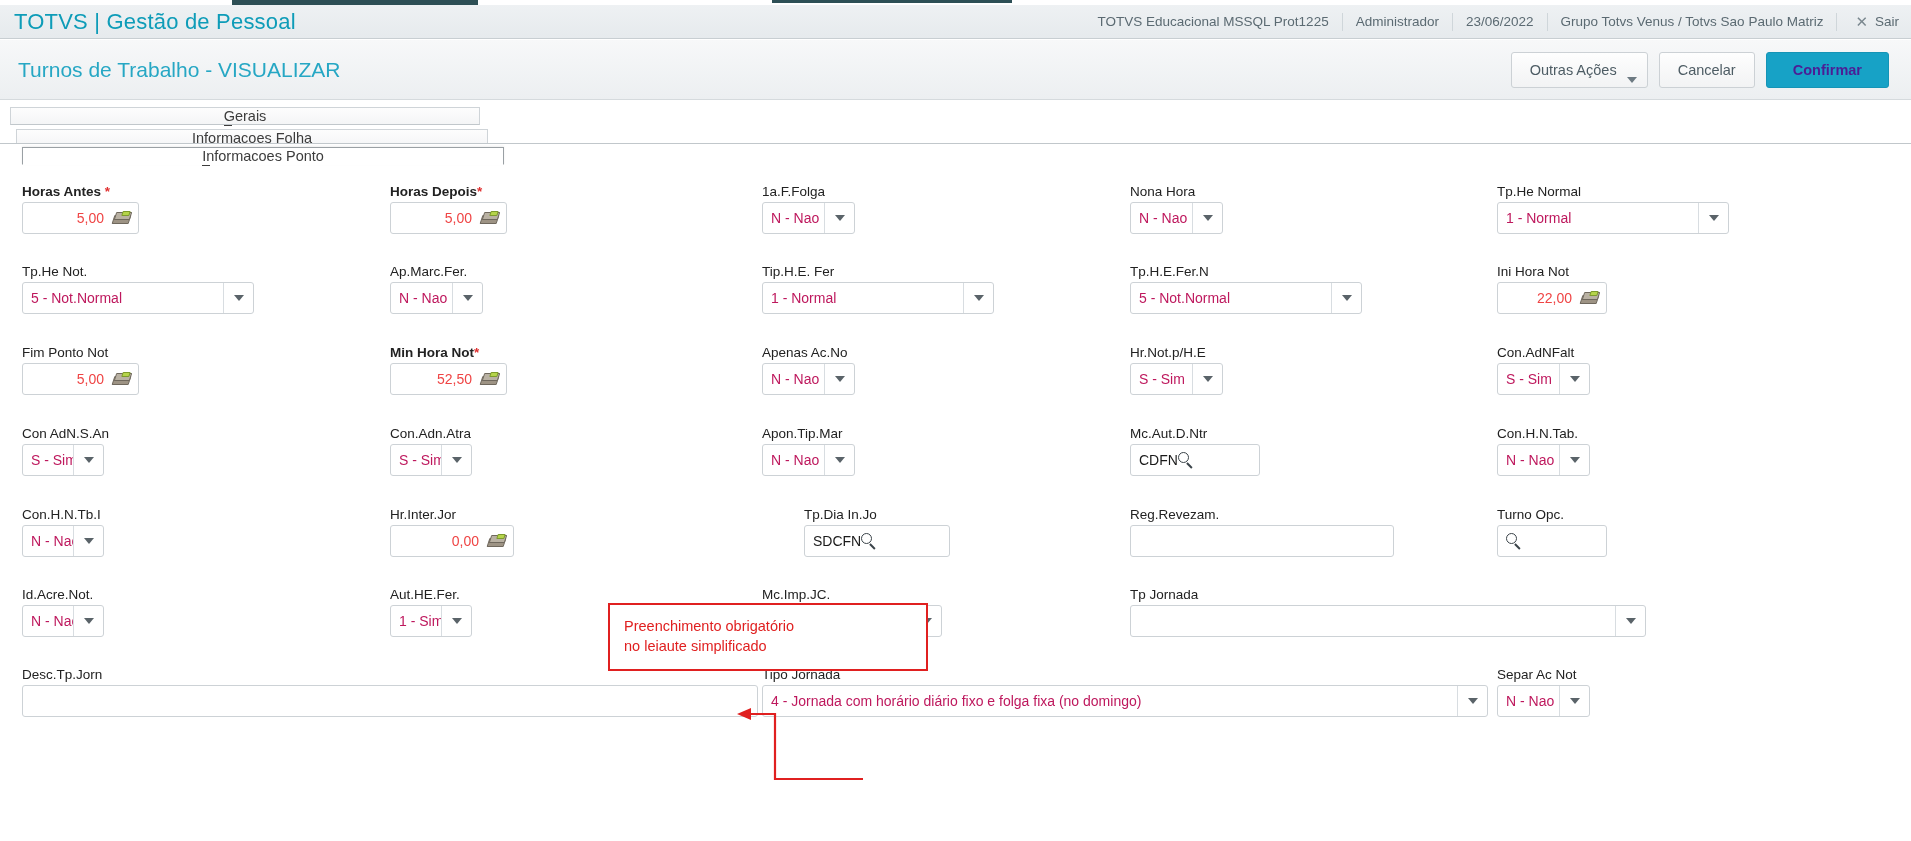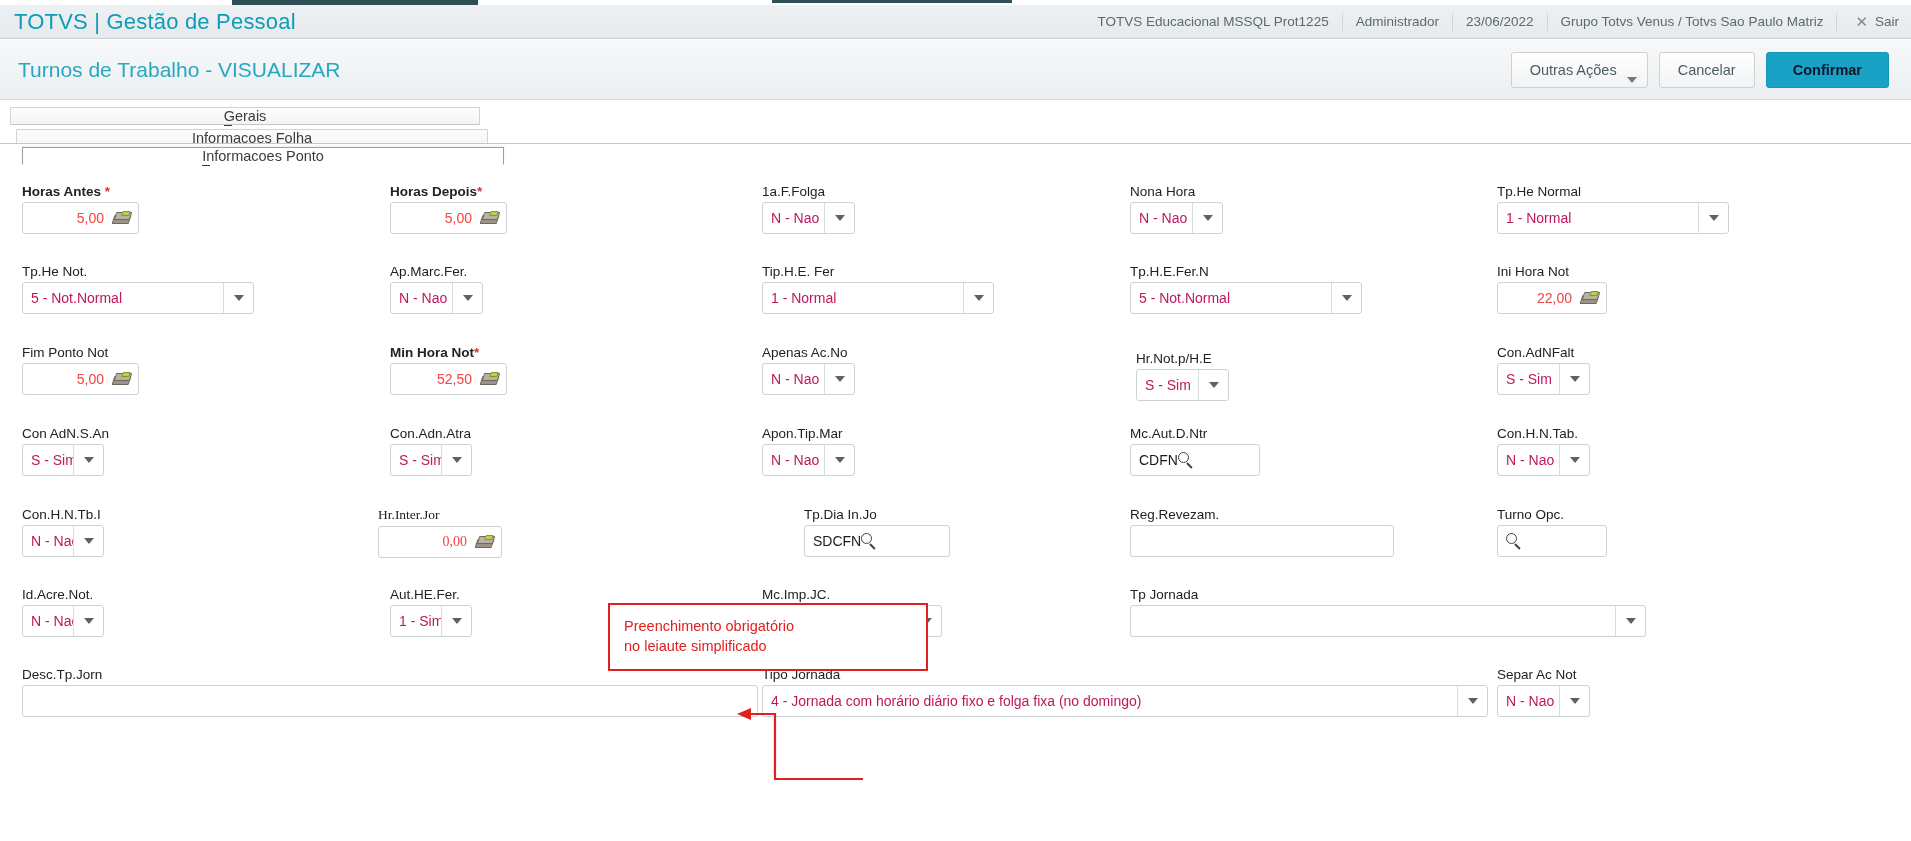--- a/index.html
+++ b/index.html
@@ -57,21 +57,21 @@
     border:1px solid #ccd1d5; color:#4d5c64;
     height:36px; padding:0 18px;
   }
   .btn-dropdown { position:relative; padding-right:30px; }
   .btn-dropdown .caret {
     position:absolute; right:10px; bottom:4px;
     width:0;height:0;border-left:5px solid transparent;border-right:5px solid transparent;
     border-top:6px solid #6d7a82;
   }
   .btn-primary {
-    background:#17a2c6; border:1px solid #1594b6; color:#0f172a; font-weight:bold;
+    background:#17a2c6; border:1px solid #1594b6; color:#4c1d95; font-weight:bold;
     height:36px; padding:0 26px;text-align:right;
   }
 
   
   .tabs { position:absolute; top:103px; left:0; width:1911px; height:40px; display:flex;flex-direction:column; }
   .tab {
     position:relative; height:35px; margin-top:4px;
     display:flex; align-items:center; justify-content:center;
     font-size:14.5px; color:#3c3c3c; cursor:pointer;
     background:linear-gradient(to bottom,#fdfdfd,#f4f5f6);
@@ -334,21 +334,21 @@
     <div class="field" style="left:762px; top:201px; width:200px;">
       <label>Apenas Ac.No</label>
       <div class="ctl sel" style="width:93px;">
         <span class="val">N - Nao</span>
         <span class="arrowbox">
             <i class="arrow-dn"></i>
           </span>
       </div>
     </div>
 
-    <div class="field" style="left:1130px; top:207px; width:200px;margin-left:6px;">
+    <div class="field" style="left:1130px; top:201px; width:200px;">
       <label>Hr.Not.p/H.E</label>
       <div class="ctl sel" style="width:93px;">
         <span class="val">S - Sim</span>
         <span class="arrowbox">
             <i class="arrow-dn"></i>
           </span>
       </div>
     </div>
 
     <div class="field" style="left:1497px; top:201px; width:200px;">
@@ -415,21 +415,21 @@
     <div class="field" style="left:22px; top:363px; width:200px;">
       <label>Con.H.N.Tb.I</label>
       <div class="ctl sel" style="width:82px;">
         <span class="val">N - Nao</span>
         <span class="arrowbox">
             <i class="arrow-dn"></i>
           </span>
       </div>
     </div>
 
-    <div class="field" style="left:378px; top:363px; width:200px;font-family:Liberation Serif, serif;">
+    <div class="field" style="left:390px; top:363px; width:200px;">
       <label>Hr.Inter.Jor</label>
       <div class="ctl num" style="width:124px;">
         <span class="val">0,00</span>
         <span class="money-ico">
             <i class="b1"></i>
             <i class="b2"></i>
             <i class="g"></i>
           </span>
       </div>
     </div>

